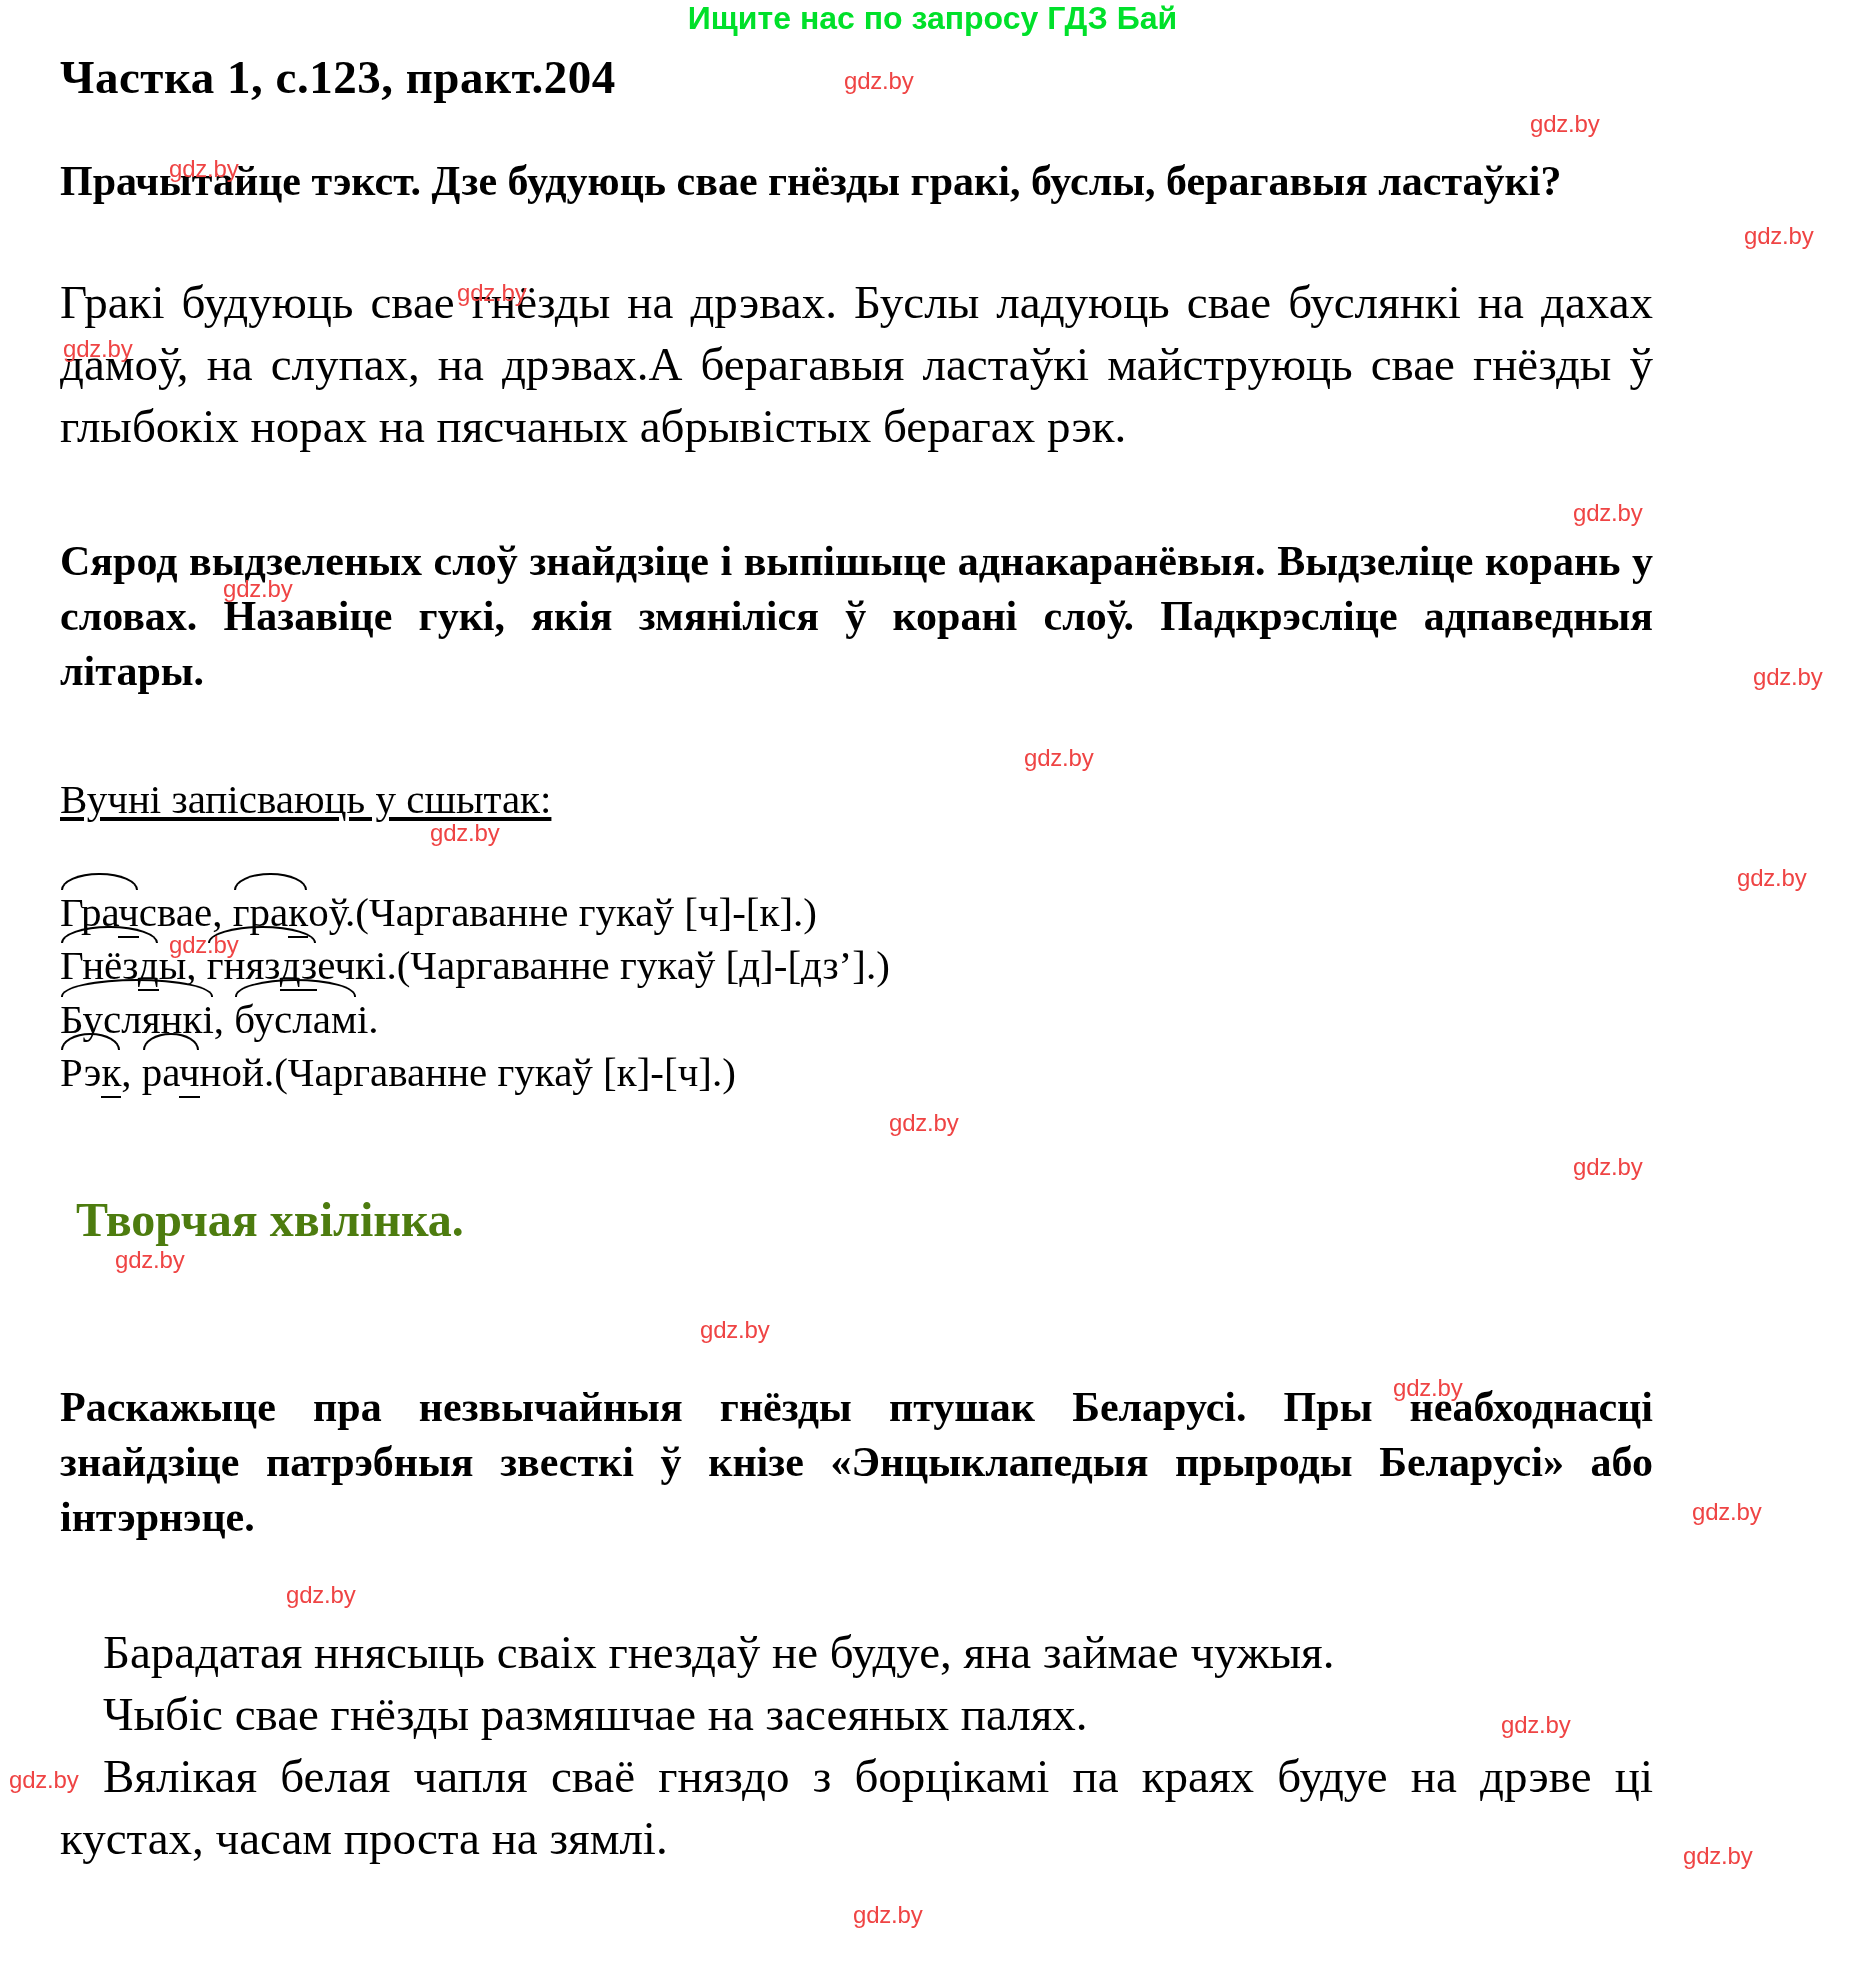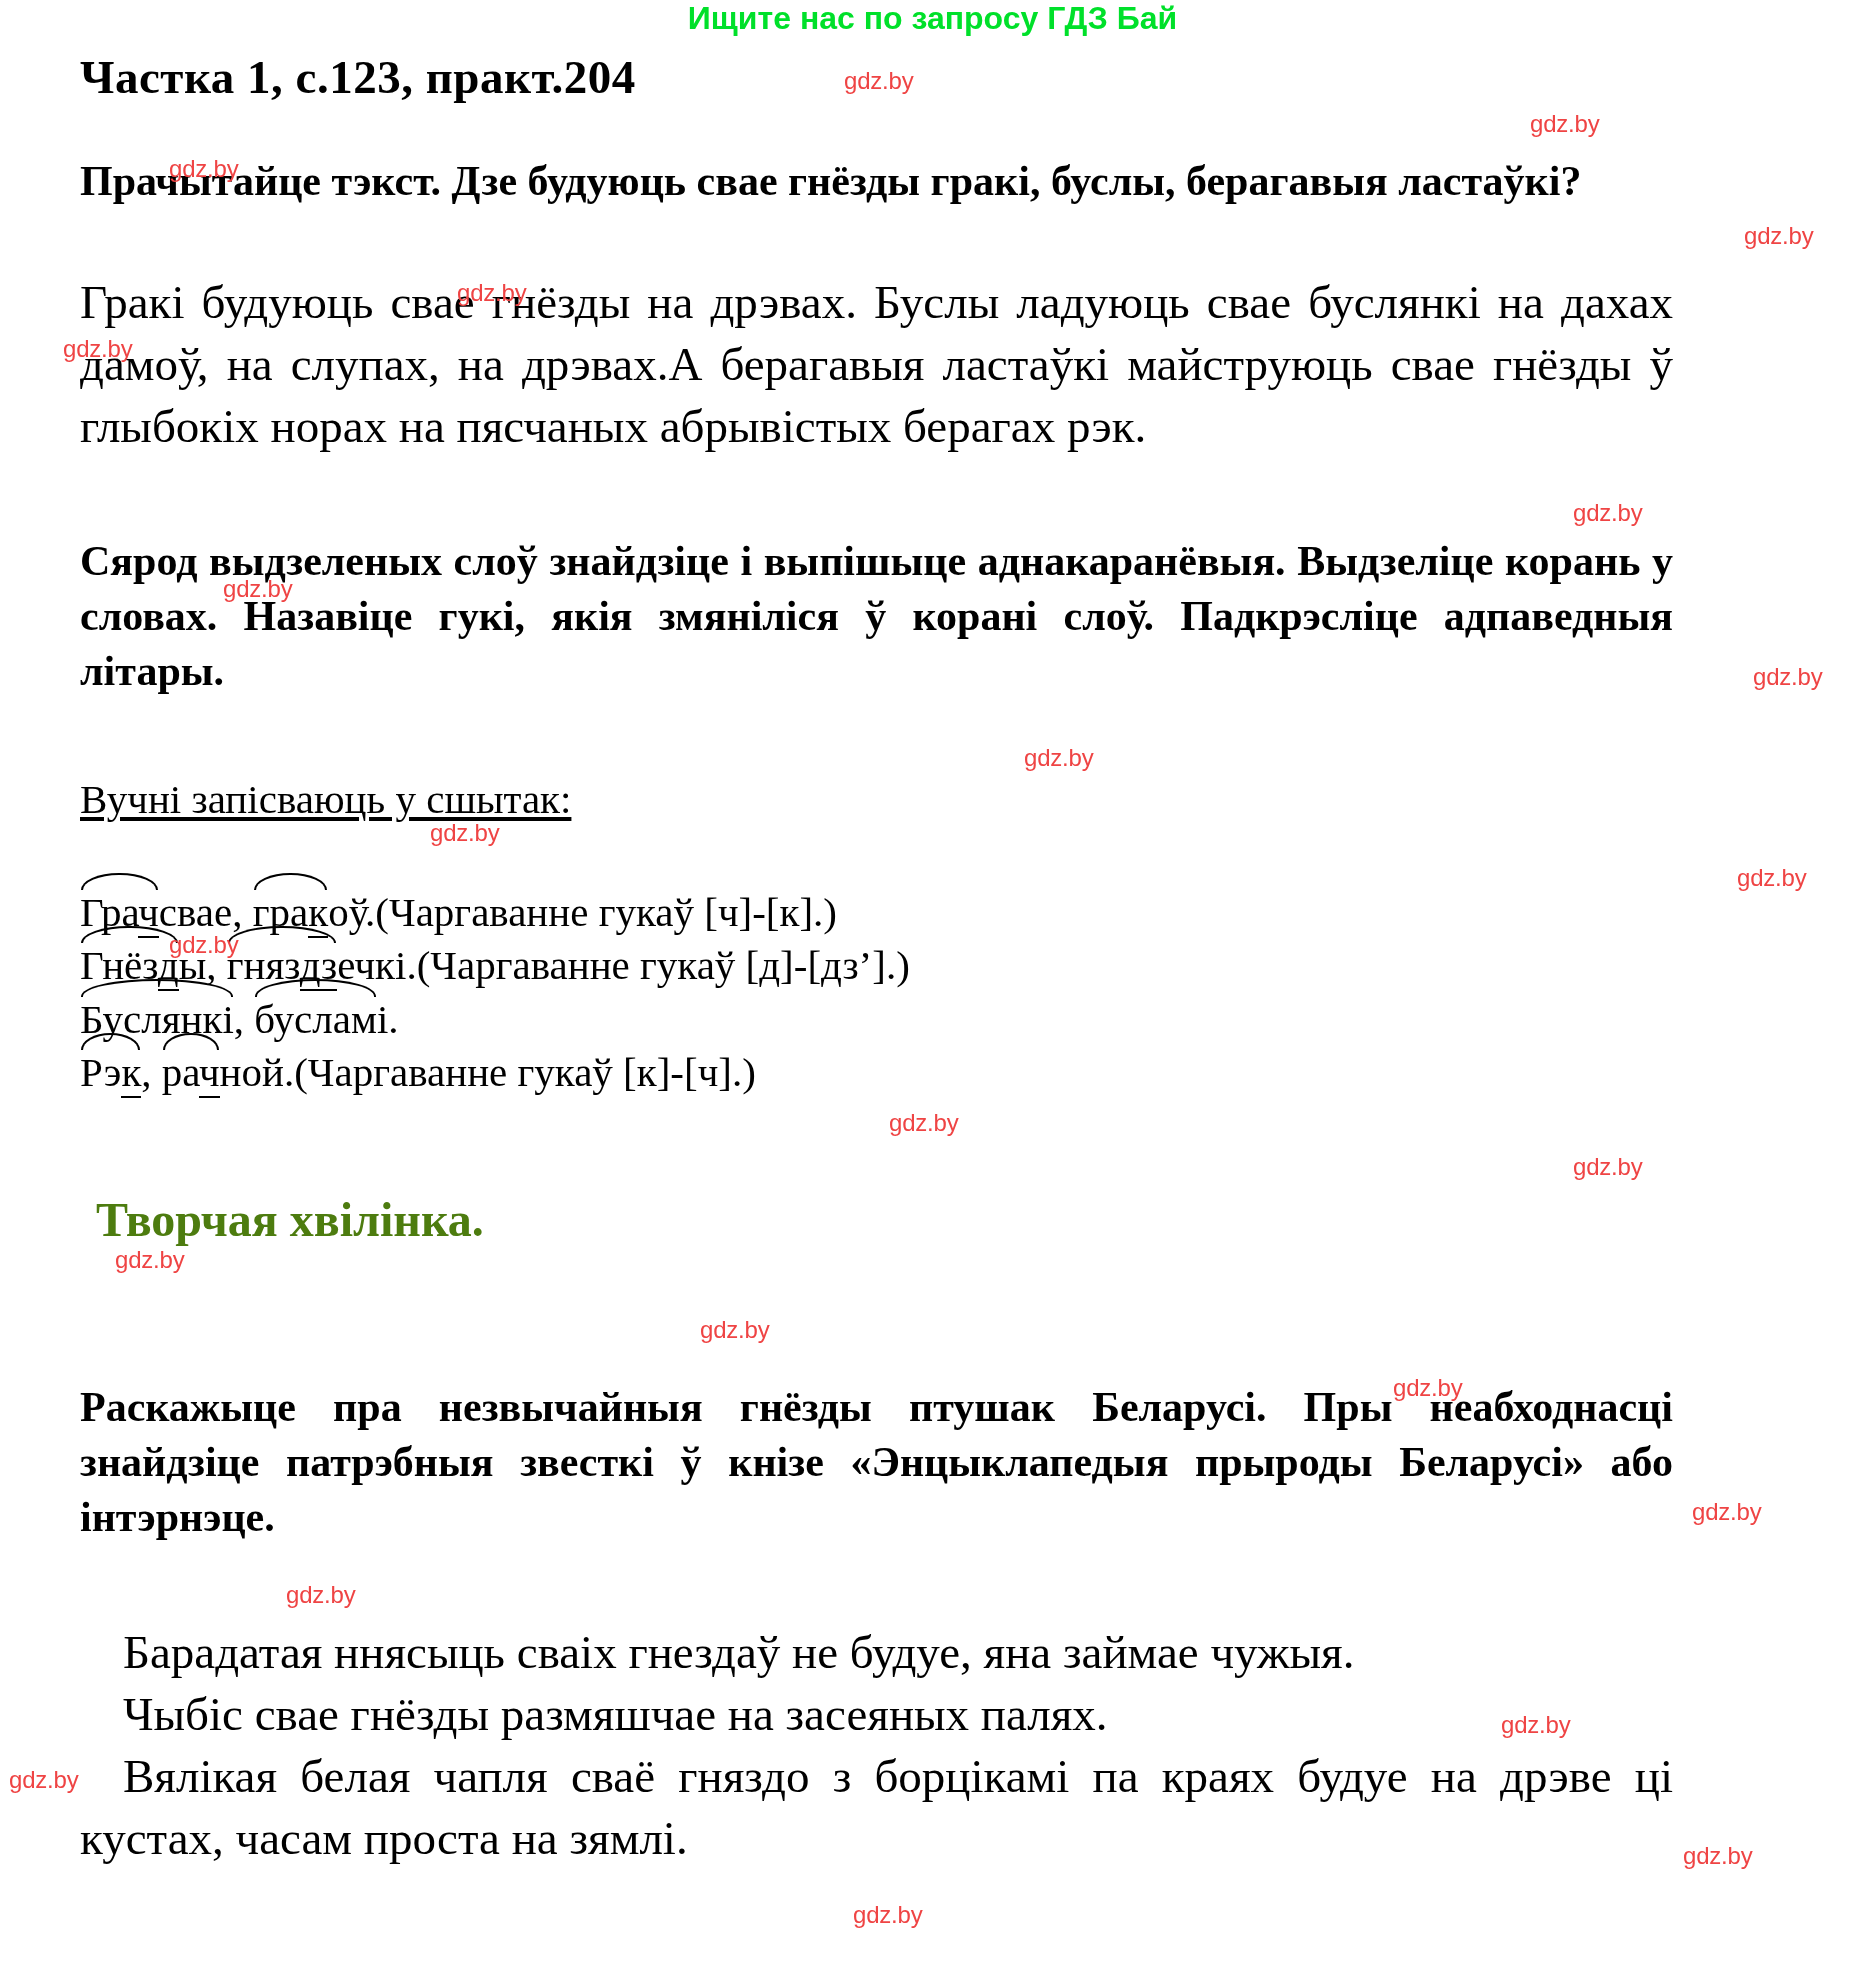--- a/index.html
+++ b/index.html
@@ -53,21 +53,21 @@
     font-size: 30px;
     color: #4b0d7d;
     white-space: nowrap;
     letter-spacing: 0.9px;
     z-index: 6;
   }
 
   
   #content {
     position: absolute;
-    left: 80px;
+    left: 60px;
     top: 0;
     width: 1593px;
     z-index: 2;
   }
 
   .doc-title {
     font-family: "Liberation Serif", "DejaVu Serif", serif;
     font-size: 47px;
     font-weight: 700;
     margin: 52px 0 0 0;

